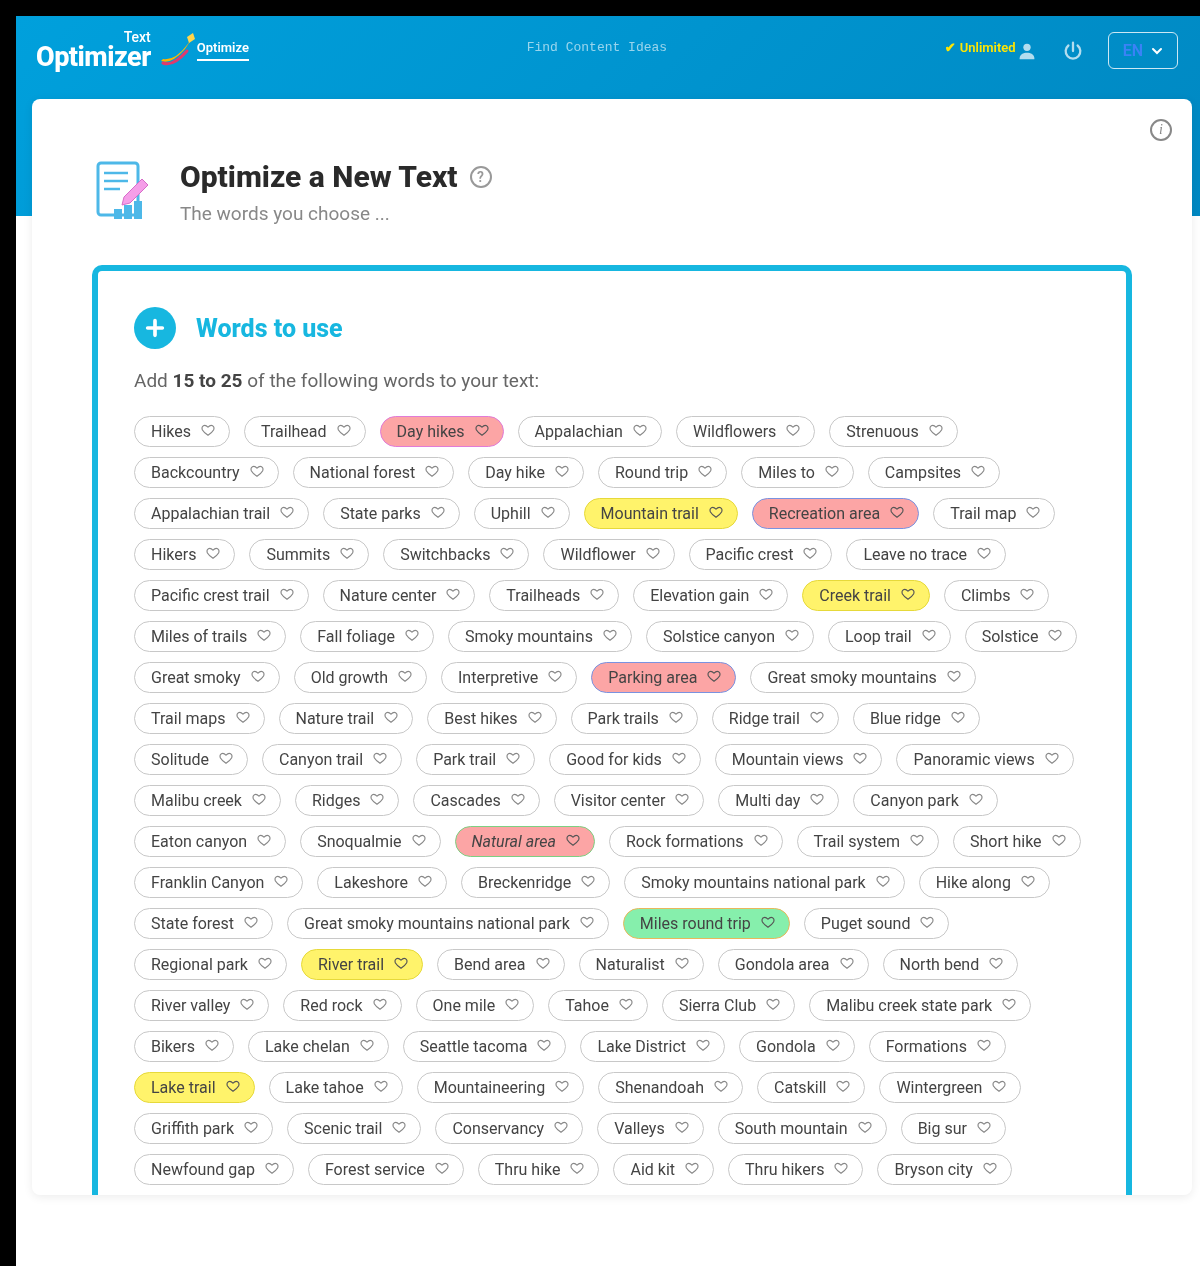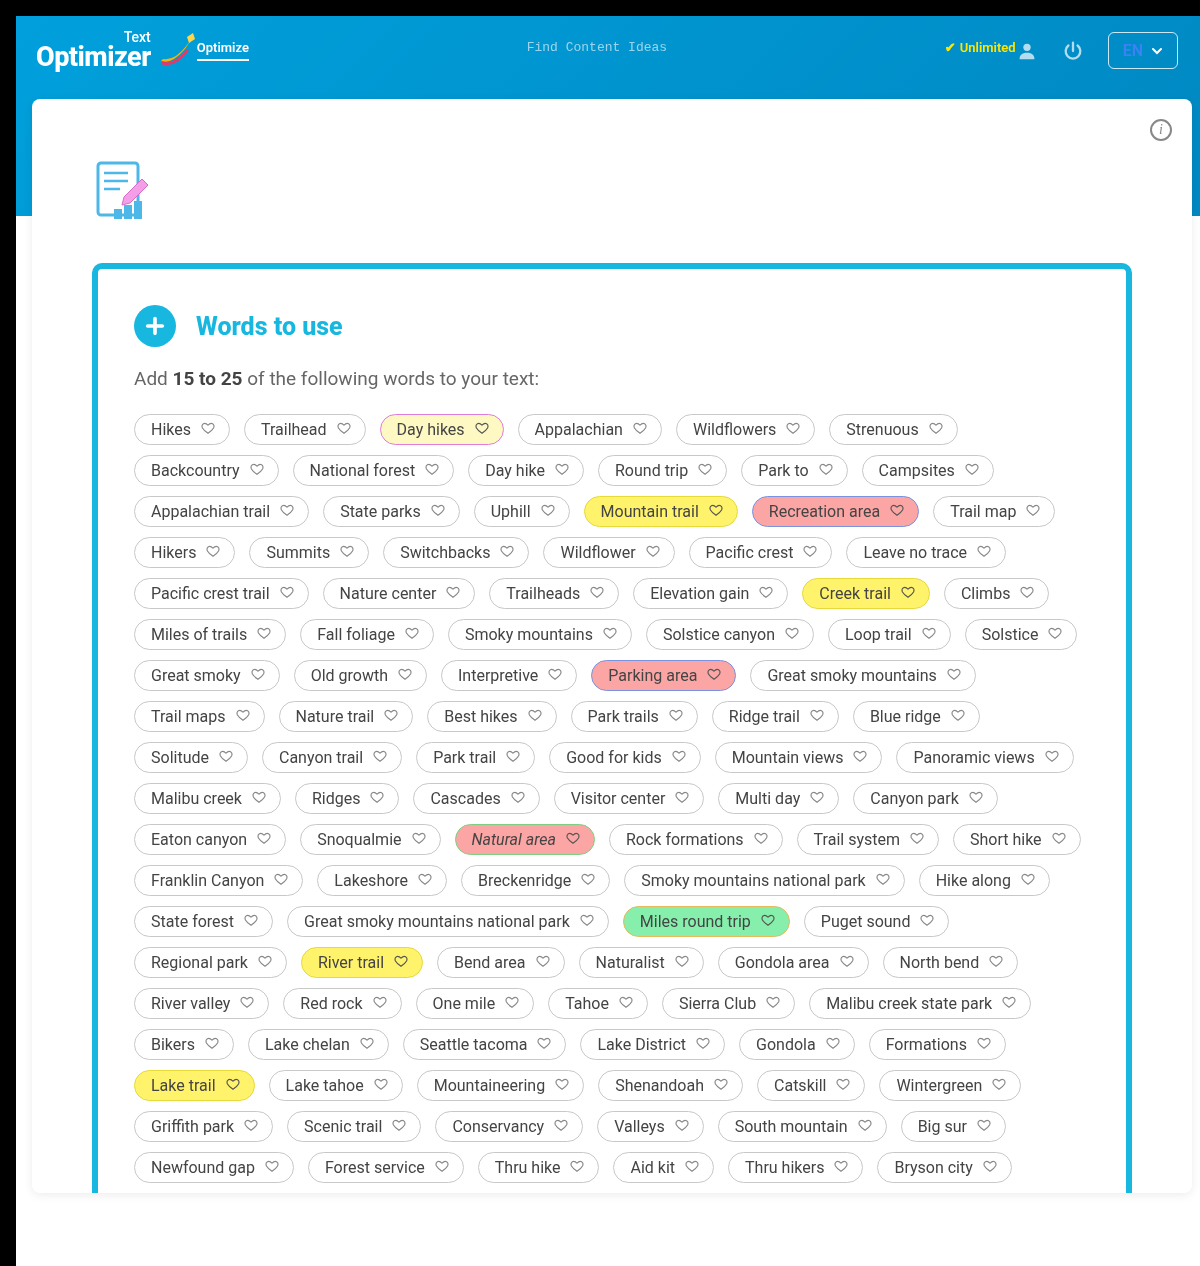--- a/index.html
+++ b/index.html
@@ -180,21 +180,21 @@
     border-radius: 22px;
     padding: 5px 14px 5px 16px;
     font-size: 16px;
     color: #444;
     display: inline-flex;
     align-items: center;
     gap: 10px;
     cursor: pointer;
     background: #fff;
   }
-  .pill.pink   { background: #fef9c3; border-color: #e07cd8; align-items: flex-end; }
+  .pill.pink   { background: #fca5a5; border-color: #e07cd8; align-items: flex-end; }
   .pill.yellow { background: #fff36b; border-color: #e6d93a; }
   .pill.blue   { background: #fca5a5; border-color: #7a92e0; }
   .pill.green  { background: #fca5a5; border-color: #7dd082; font-style: italic; }
   .pill.orange { background: #86efac; border-color: #e8b85c; }
   .heart {
     width: 14px; height: 14px;
     color: #888;
     flex-shrink: 0;
   }
   .pill.pink .heart, .pill.yellow .heart, .pill.blue .heart,
@@ -258,20 +258,27 @@
           <rect x="6" y="4" width="40" height="52" rx="3" fill="none" stroke="#4db8e8" stroke-width="3"></rect>
           <line x1="12" y1="14" x2="36" y2="14" stroke="#4db8e8" stroke-width="2.5"></line>
           <line x1="12" y1="22" x2="36" y2="22" stroke="#4db8e8" stroke-width="2.5"></line>
           <line x1="12" y1="30" x2="28" y2="30" stroke="#4db8e8" stroke-width="2.5"></line>
           <path d="M32 38 L50 20 L56 26 L38 44 L30 46 Z" fill="#f59ee8" stroke="#d66cc8" stroke-width="1"></path>
           <rect x="22" y="50" width="8" height="10" fill="#4db8e8"></rect>
           <rect x="32" y="46" width="8" height="14" fill="#4db8e8"></rect>
           <rect x="42" y="42" width="8" height="18" fill="#4db8e8"></rect>
         </svg>
       </div>
+      <div class="title-text">
+        <h1>
+          <span>Optimize a New Text</span>
+          <span class="q-icon">?</span>
+        </h1>
+        <p>The words you choose ...</p>
+      </div>
     </div>
 
     <div class="words-panel">
       <div class="words-header">
         <div class="plus-btn">
           <svg width="22" height="22" viewBox="0 0 24 24">
               <path d="M12 4v16M4 12h16" stroke="#fff" stroke-width="4" stroke-linecap="round"></path>
             </svg>
         </div>
         <h2>Words to use</h2>
@@ -334,21 +341,21 @@
                 <path d="M12 21s-7-4.5-9.5-9C.5 7.5 3 4 6.5 4 9 4 11 6 12 7c1-1 3-3 5.5-3C21 4 23.5 7.5 21.5 12 19 16.5 12 21 12 21z"></path>
               </svg></span>
           </div>
           <div class="pill">
             <span>Round trip</span>
             <span><svg class="heart" viewBox="0 0 24 24" fill="none" stroke="currentColor" stroke-width="2">
                 <path d="M12 21s-7-4.5-9.5-9C.5 7.5 3 4 6.5 4 9 4 11 6 12 7c1-1 3-3 5.5-3C21 4 23.5 7.5 21.5 12 19 16.5 12 21 12 21z"></path>
               </svg></span>
           </div>
           <div class="pill">
-            <span>Park to</span>
+            <span>Miles to</span>
             <span><svg class="heart" viewBox="0 0 24 24" fill="none" stroke="currentColor" stroke-width="2">
                 <path d="M12 21s-7-4.5-9.5-9C.5 7.5 3 4 6.5 4 9 4 11 6 12 7c1-1 3-3 5.5-3C21 4 23.5 7.5 21.5 12 19 16.5 12 21 12 21z"></path>
               </svg></span>
           </div>
           <div class="pill">
             <span>Campsites</span>
             <span><svg class="heart" viewBox="0 0 24 24" fill="none" stroke="currentColor" stroke-width="2">
                 <path d="M12 21s-7-4.5-9.5-9C.5 7.5 3 4 6.5 4 9 4 11 6 12 7c1-1 3-3 5.5-3C21 4 23.5 7.5 21.5 12 19 16.5 12 21 12 21z"></path>
               </svg></span>
           </div>

